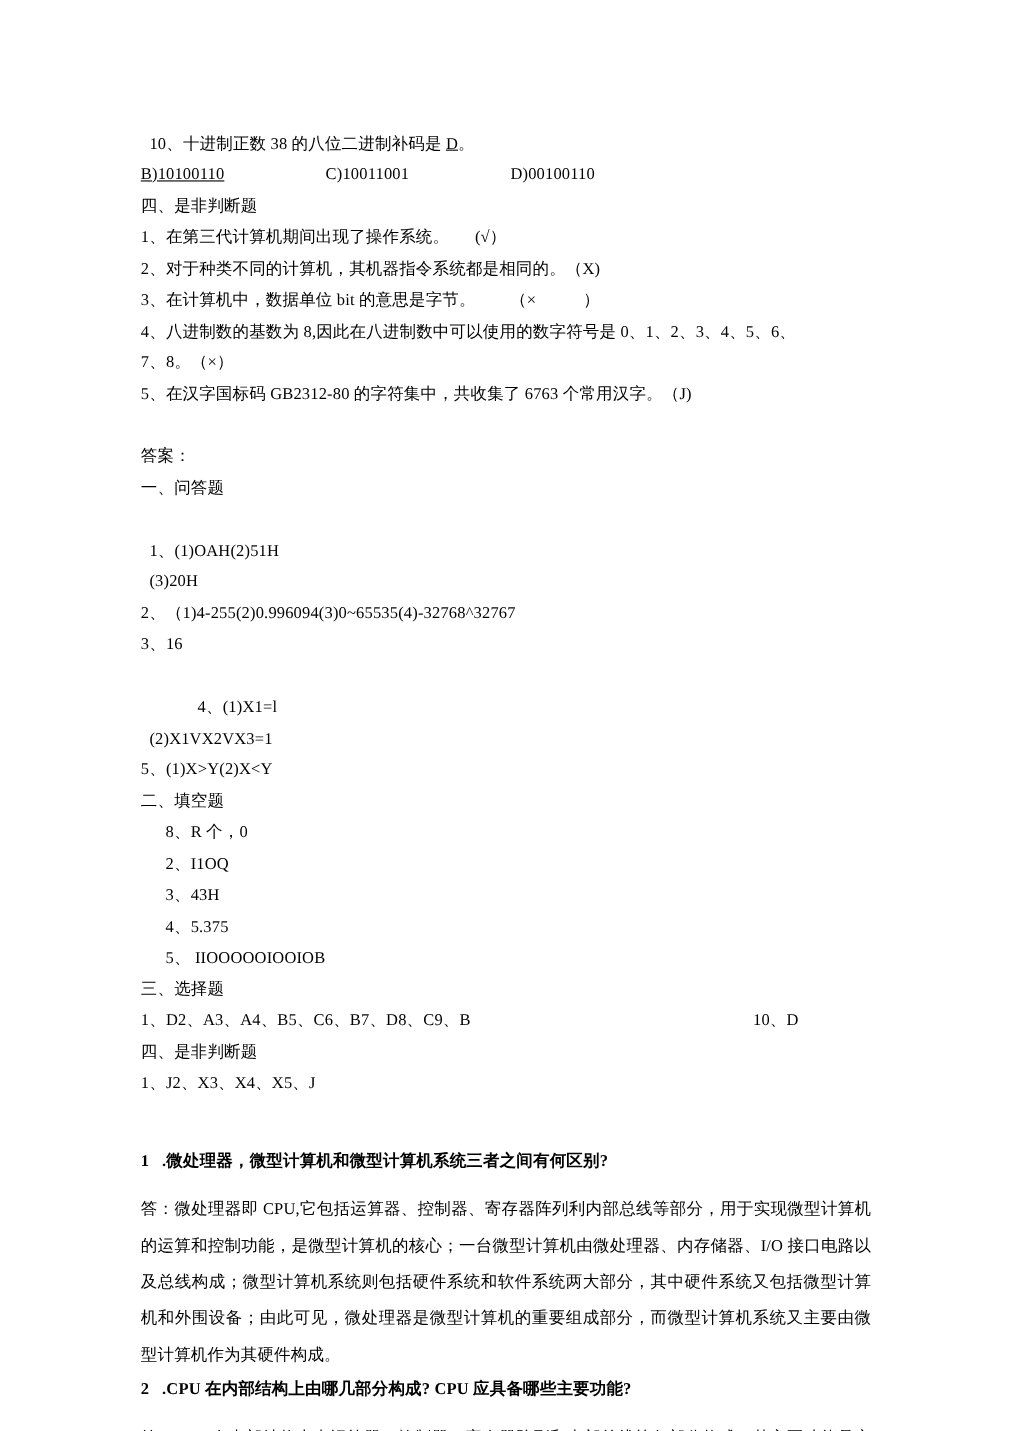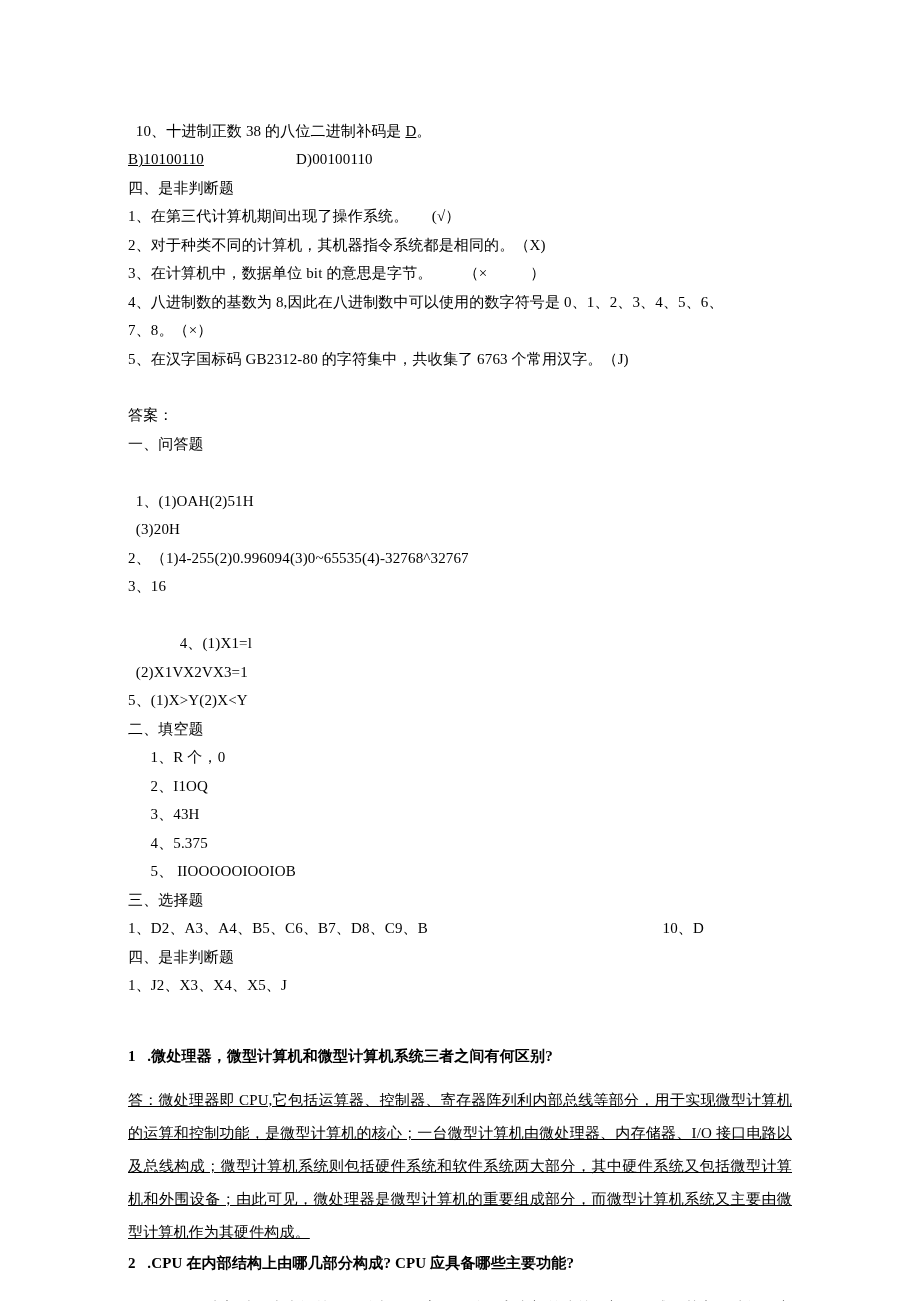--- a/index.html
+++ b/index.html
@@ -31,20 +31,21 @@
   .opt-line .d{}
 </style>
 </head>
 <body class="cjk-body">
 
 <div class="row">
   <span>10、十进制正数 38 的八位二进制补码是 </span><span class="u">D</span><span>。</span>
 </div>
 <div class="opt-line">
   <span class="b">B)10100110</span>
+  <span class="c">C)10011001</span>
   <span class="d">D)00100110</span>
 </div>
 
 <div class="row">四、是非判断题</div>
 <div class="row">1、在第三代计算机期间出现了操作系统。      (√）</div>
 <div class="row">2、对于种类不同的计算机，其机器指令系统都是相同的。（X)</div>
 <div class="row">3、在计算机中，数据单位 bit 的意思是字节。        （×           ）</div>
 <div class="row">4、八进制数的基数为 8,因此在八进制数中可以使用的数字符号是 0、1、2、3、4、5、6、</div>
 <div class="row">7、8。（×）</div>
 <div class="row">5、在汉字国标码 GB2312-80 的字符集中，共收集了 6763 个常用汉字。（J)</div>
@@ -59,37 +60,37 @@
 </div>
 <div class="row">2、（1)4-255(2)0.996094(3)0~65535(4)-32768^32767</div>
 <div class="row">3、16</div>
 <div class="row">
   <span class="sp" style="width:160px;text-align:center;">4、(1)X1=l</span>
   <span>(2)X1VX2VX3=1</span>
 </div>
 <div class="row">5、(1)X&gt;Y(2)X&lt;Y</div>
 
 <div class="row">二、填空题</div>
-<div class="row indent2">1、R 个，0</div>
+<div class="row indent2">8、R 个，0</div>
 <div class="row indent2">2、I1OQ</div>
 <div class="row indent2">3、43H</div>
 <div class="row indent2">4、5.375</div>
 <div class="row indent2">5、 IIOOOOOIOOIOB</div>
 
 <div class="row">三、选择题</div>
 <div class="flexline">
   <span>1、D2、A3、A4、B5、C6、B7、D8、C9、B</span>
-  <span class="right" style="margin-right:88px;">10、D</span>
+  <span class="right" style="margin-right:66px;">10、D</span>
 </div>
 
 <div class="row">四、是非判断题</div>
 <div class="row">1、J2、X3、X4、X5、J</div>
 
 <div class="gap"></div>
 <div class="gap-sm"></div>
 
 <div class="row bold">1   .微处理器，微型计算机和微型计算机系统三者之间有何区别?</div>
 <div class="gap-sm"></div>
-<div class="row qa-block" style="text-align:justify;text-decoration:underline;">答：微处理器即 CPU,它包括运算器、控制器、寄存器阵列利内部总线等部分，用于实现微型计算机的运算和控制功能，是微型计算机的核心；一台微型计算机由微处理器、内存储器、I/O 接口电路以及总线构成；微型计算机系统则包括硬件系统和软件系统两大部分，其中硬件系统又包括微型计算机和外围设备；由此可见，微处理器是微型计算机的重要组成部分，而微型计算机系统又主要由微型计算机作为其硬件构成。</div>
+<div class="row qa-block" style="text-align:justify;">答：微处理器即 CPU,它包括运算器、控制器、寄存器阵列利内部总线等部分，用于实现微型计算机的运算和控制功能，是微型计算机的核心；一台微型计算机由微处理器、内存储器、I/O 接口电路以及总线构成；微型计算机系统则包括硬件系统和软件系统两大部分，其中硬件系统又包括微型计算机和外围设备；由此可见，微处理器是微型计算机的重要组成部分，而微型计算机系统又主要由微型计算机作为其硬件构成。</div>
 
 <div class="row bold">2   .CPU 在内部结构上由哪几部分构成? CPU 应具备哪些主要功能?</div>
 <div class="gap-sm"></div>
 <div class="row qa-block" style="text-align:justify;">答：CPU 在内部结构上由运算器、控制器、寄存器阵列和内部总线等各部分构成，其主要功能是完成各种算数及逻辑运算，并实现对整个微型计算机控制，为此，其内部又必须具备传递和暂存</div>
 
 </body></html>

